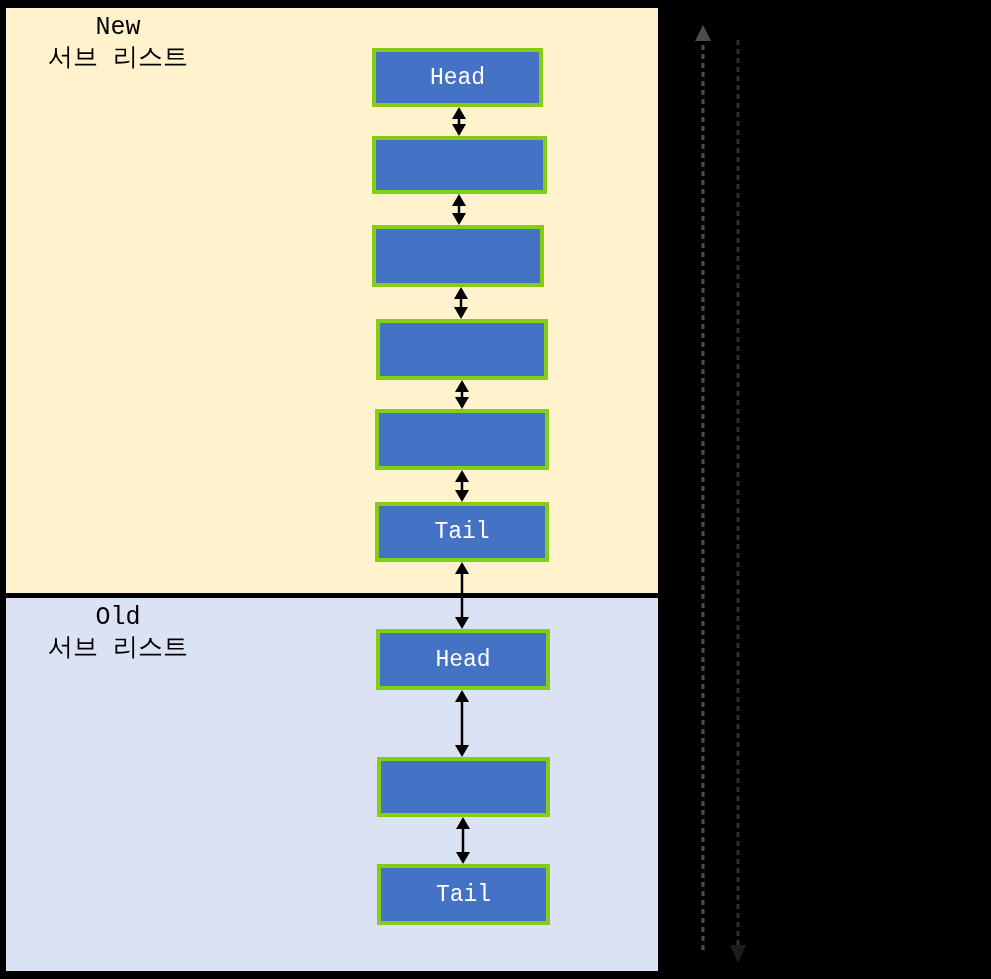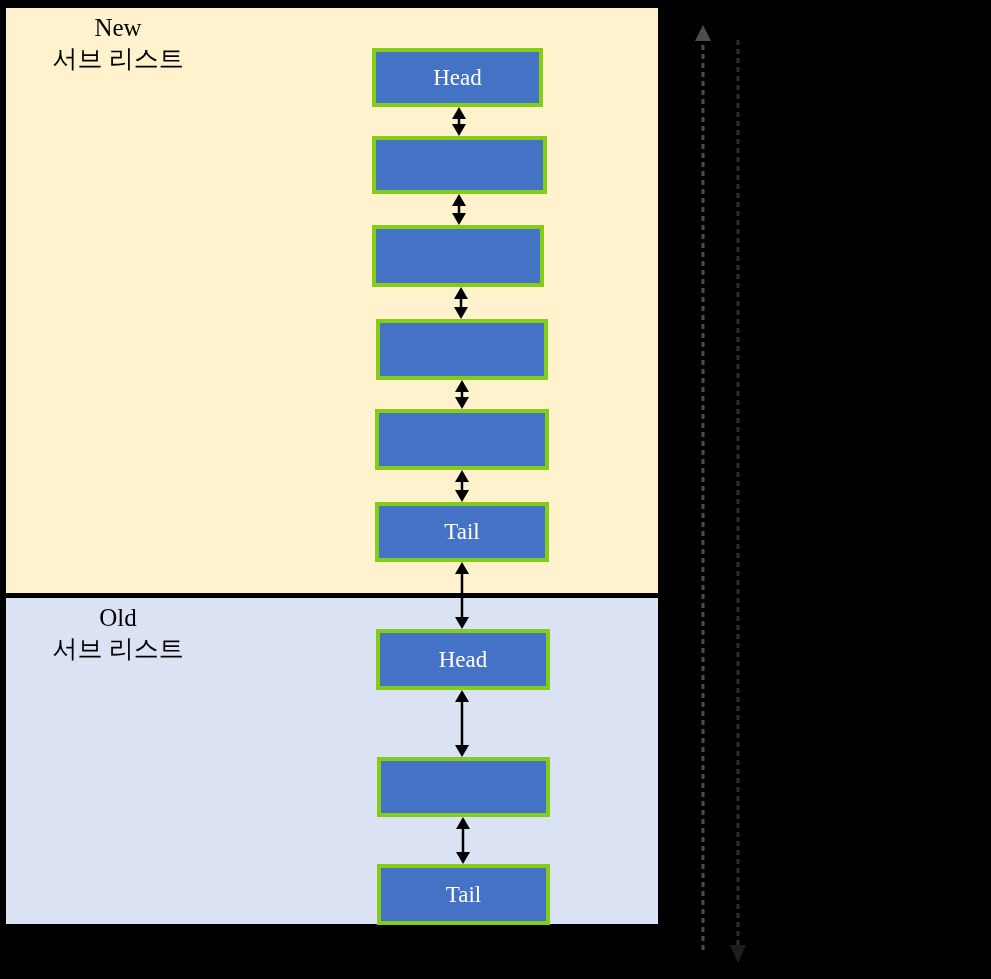--- a/index.html
+++ b/index.html
@@ -1,22 +1,22 @@
 <!DOCTYPE html>
 <html><head>
 <meta charset="utf-8">
 <style>
   html, body { margin:0; padding:0; background:#000; }
   .canvas {
     position:relative; width:991px; height:979px; background:#000;
-    font-family:Liberation Serif, serif; overflow:hidden;
+    font-family:Liberation Mono, monospace; overflow:hidden;
   }
   .panel { position:absolute; left:6px; width:652px; }
   .panel-new { top:8px; height:585px; background:#FFF2CC; }
-  .panel-old { top:598px; height:326px; background:#DAE2F3; }
+  .panel-old { top:598px; height:373px; background:#DAE2F3; }
   .panel-label {
     position:absolute; left:14px; top:4px; width:196px;
     text-align:center; color:#000; font-size:25px; line-height:31px;
   }
   .node {
     position:absolute; box-sizing:border-box;
     background:#4472C4; border:4px solid #84cc16;
     color:#fff; font-size:23px;
     display:flex; align-items:center; justify-content:center;
   }

